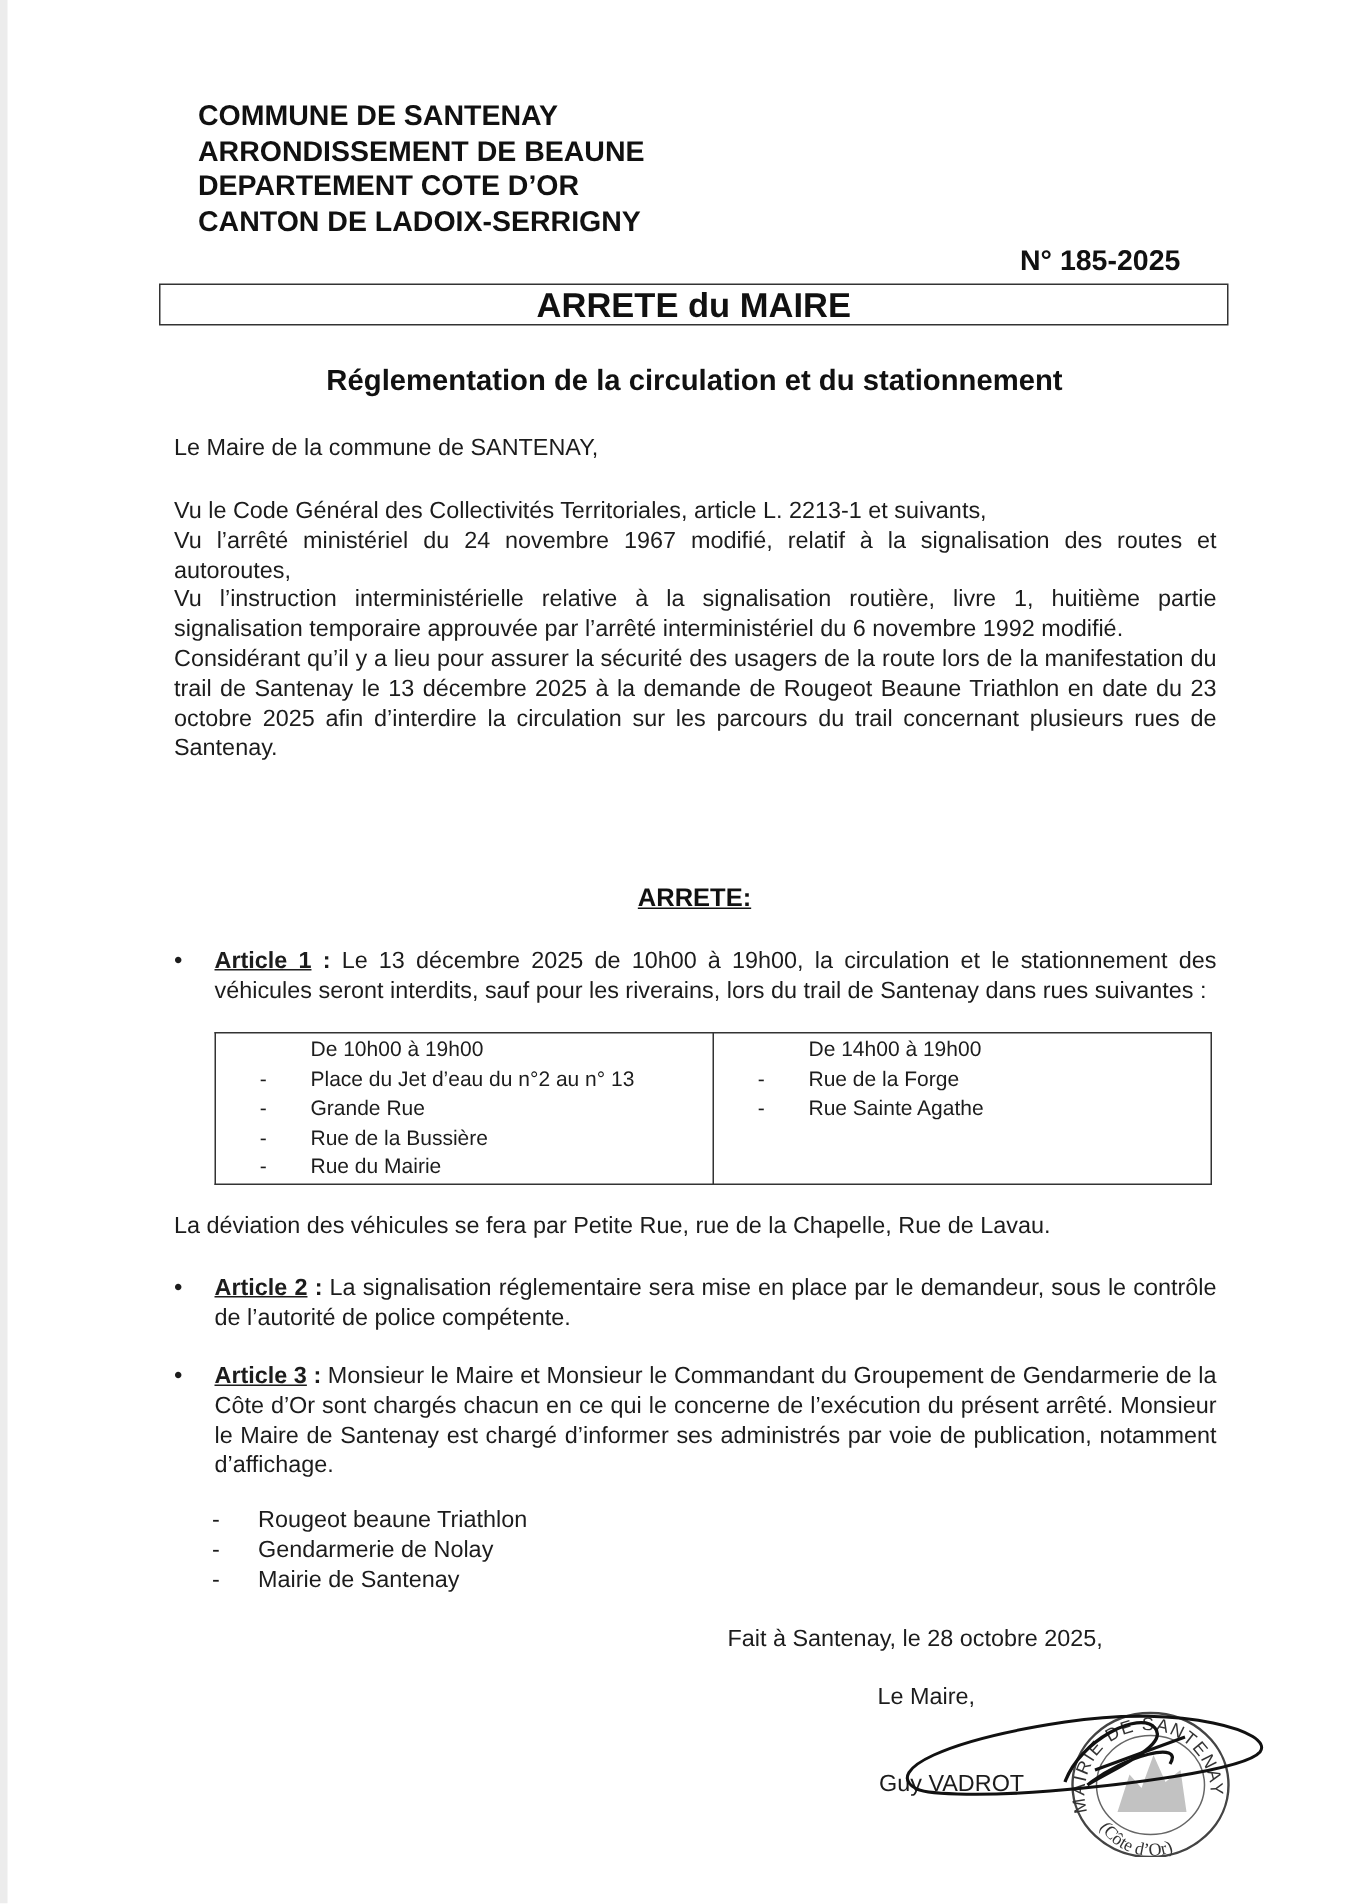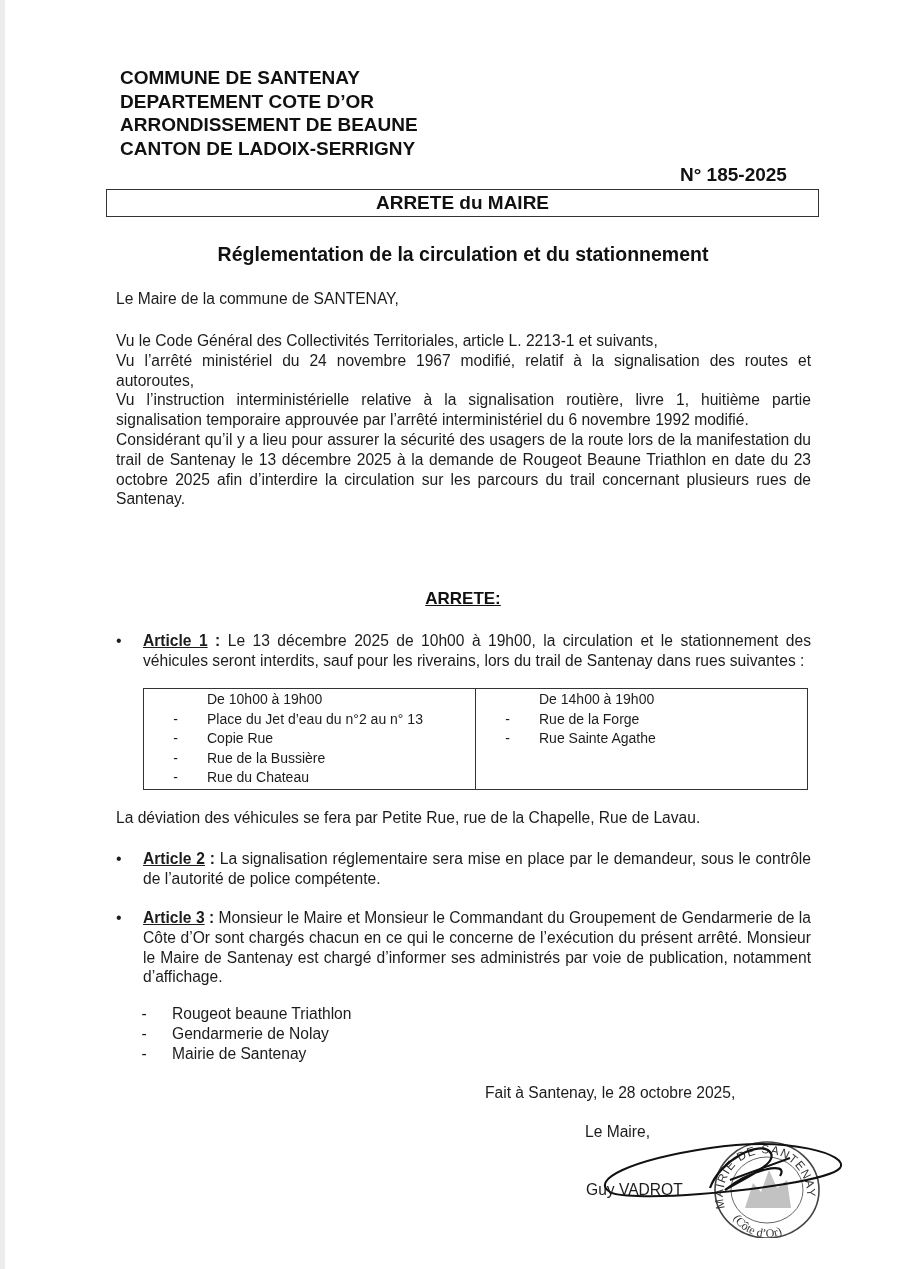--- a/index.html
+++ b/index.html
@@ -2,26 +2,26 @@
 <html><head>
 <meta charset="utf-8">
 <style>
   html, body { margin: 0; padding: 0; }
   body {
     width: 900px; height: 1269px; background: #ffffff; position: relative; overflow: hidden;
     font-family: "Liberation Sans", sans-serif; color: #1a1a1a;
   }
   .page-edge { position: absolute; left: 0; top: 0; width: 5px; height: 1269px; background: #ececec; }
   .abs { position: absolute; }
-  .header-block { left: 120px; top: 66px; font-weight: bold; font-size: 19px; line-height: 23.5px; color: #111; }
+  .header-block { left: 132px; top: 66px; font-weight: bold; font-size: 19px; line-height: 23.5px; color: #111; }
   .header-block div { white-space: nowrap; }
   .arrete-number { left: 668px; top: 164px; font-weight: bold; font-size: 19px; color: #111; margin-left: 12px; }
   .title-box {
     left: 106px; top: 189px; width: 711px; height: 26px; border: 1px solid #333;
-    text-align: center; font-weight: bold; font-size: 19px; line-height: 26px; color: #111;
+    text-align: center; font-weight: bold; font-size: 23px; line-height: 26px; color: #111;
   }
   .subject { left: 0; width: 926px; top: 243px; text-align: center; font-weight: bold; font-size: 19.5px; color: #111; }
   .text { font-size: 15.6px; line-height: 19.8px; color: #1c1c1c; }
   .intro { left: 116px; top: 289px; }
   .vu-block { left: 116px; top: 331px; width: 695px; }
   .vu-block p { margin: 0; text-align: justify; }
   .arrete-heading { left: 0; width: 926px; top: 589px; text-align: center; font-weight: bold; font-size: 17px; text-decoration: underline; color: #111; }
   .article { left: 116px; width: 695px; }
   .article .bullet { position: absolute; left: 0; top: 0; font-size: 16px; }
   .article .body { margin-left: 27px; text-align: justify; }
@@ -48,22 +48,22 @@
   .stamp { left: 695px; top: 1128px; width: 140px; height: 110px; }
   .signature { left: 590px; top: 1130px; width: 260px; height: 80px; }
 </style>
 </head>
 <body>
 
 <div class="page-edge"></div>
 
 <div class="abs header-block">
   <div>COMMUNE DE SANTENAY</div>
+  <div>ARRONDISSEMENT DE BEAUNE</div>
   <div>DEPARTEMENT COTE D’OR</div>
-  <div>ARRONDISSEMENT DE BEAUNE</div>
   <div>CANTON DE LADOIX-SERRIGNY</div>
 </div>
 
 <div class="abs arrete-number">N° 185-2025</div>
 
 <div class="abs title-box">ARRETE du MAIRE</div>
 
 <div class="abs subject">Réglementation de la circulation et du stationnement</div>
 
 <div class="abs text intro">Le Maire de la commune de SANTENAY,</div>
@@ -88,29 +88,29 @@
   <tbody>
       <tr>
     <td>
       <div class="col-head">De 10h00 à 19h00</div>
       <div class="street">
             <span class="dash">-</span>
             <span>Place du Jet d’eau du n°2 au n° 13</span>
           </div>
       <div class="street">
             <span class="dash">-</span>
-            <span>Copie Rue</span>
+            <span>Grande Rue</span>
           </div>
       <div class="street">
             <span class="dash">-</span>
             <span>Rue de la Bussière</span>
           </div>
       <div class="street">
             <span class="dash">-</span>
-            <span>Rue du Chateau</span>
+            <span>Rue du Mairie</span>
           </div>
     </td>
     <td>
       <div class="col-head">De 14h00 à 19h00</div>
       <div class="street">
             <span class="dash">-</span>
             <span>Rue de la Forge</span>
           </div>
       <div class="street">
             <span class="dash">-</span>

